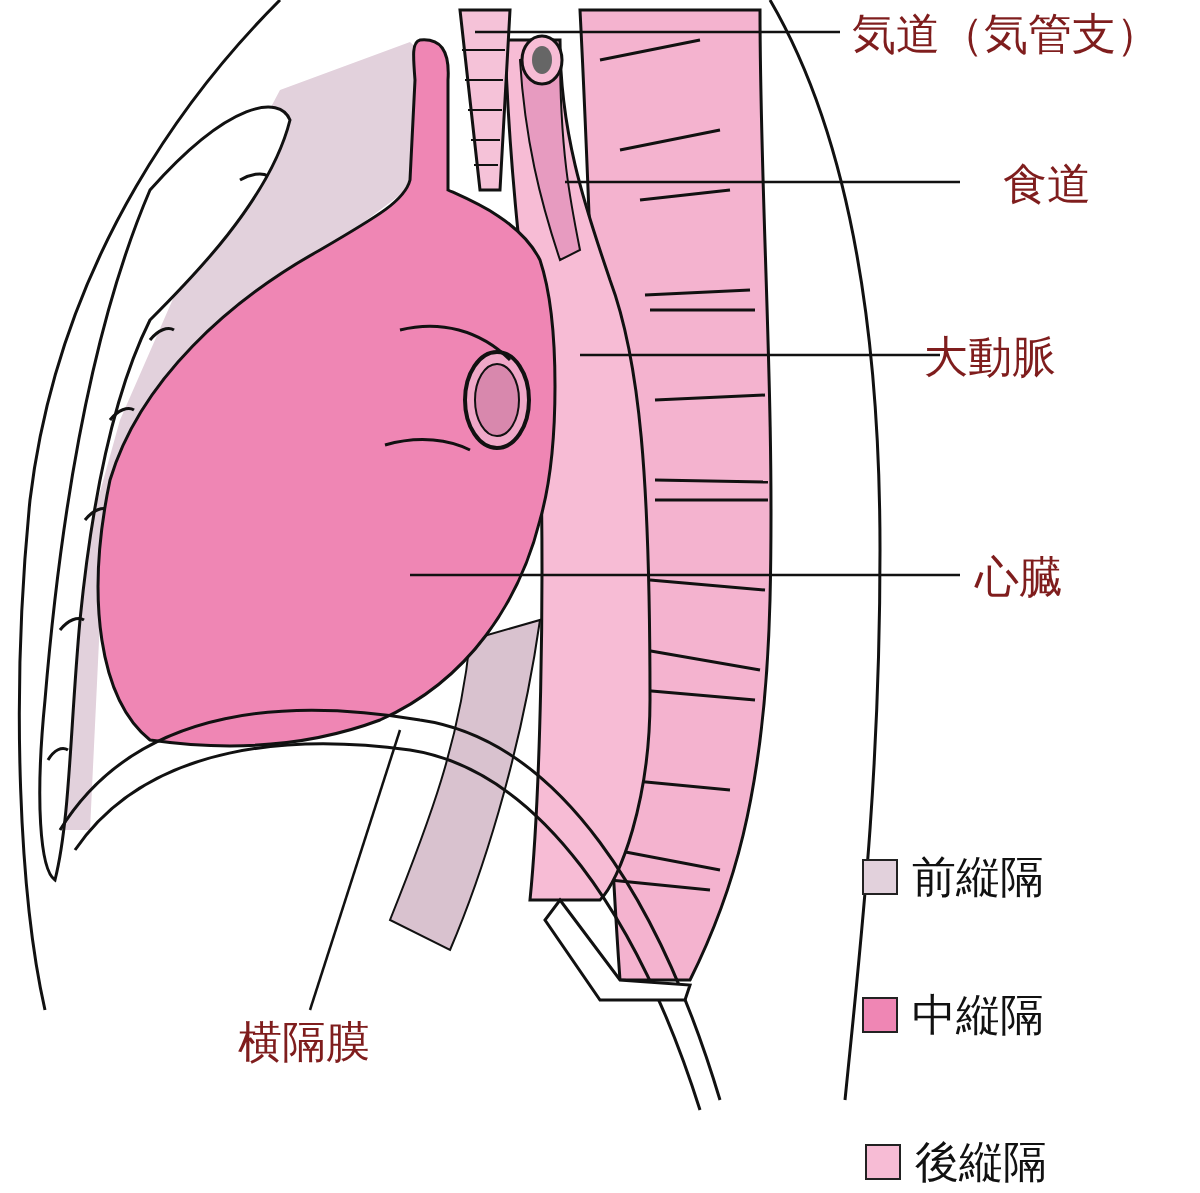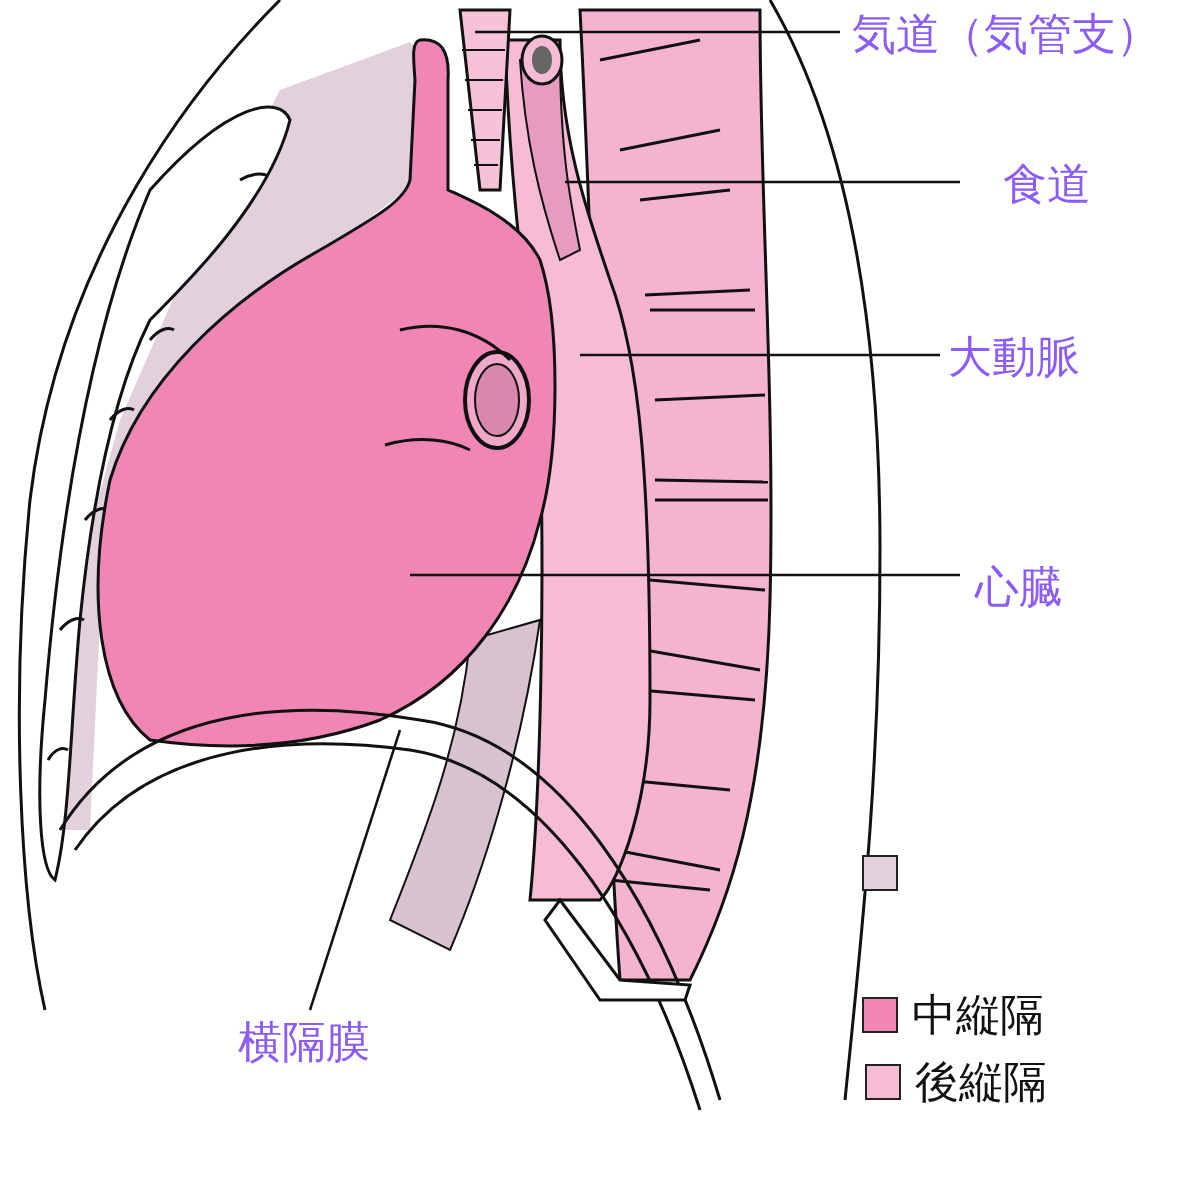--- a/index.html
+++ b/index.html
@@ -1,18 +1,18 @@
 <!DOCTYPE html>
 <html><head>
 <meta charset="utf-8">
 <style>
   html,body{margin:0;padding:0;background:#fff;}
   body{width:1200px;height:1193px;position:relative;overflow:hidden;font-family:"DejaVu Sans",sans-serif;}
   svg.art{position:absolute;left:0;top:0;}
-  .lbl{position:absolute;font-size:44px;color:#8b5cf6;line-height:1;white-space:nowrap;}
+  .lbl{position:absolute;font-size:44px;color:#7f1d1d;line-height:1;white-space:nowrap;}
   .legend-item{position:absolute;display:flex;align-items:center;}
   .swatch{width:36px;height:36px;border:2px solid #222;box-sizing:border-box;margin-right:14px;}
   .legend-text{font-size:44px;color:#111;line-height:1;}
 </style>
 </head>
 <body>
 
 <svg class="art" width="1200" height="1193" viewBox="0 0 1200 1193" xmlns="http://www.w3.org/2000/svg">
 
   <path d="M280,0 C200,80 60,250 30,500 C10,700 20,900 45,1010" fill="none" stroke="#111" stroke-width="3"></path>
@@ -79,27 +79,28 @@
     <line x1="475" y1="32" x2="840" y2="32"></line>
     <line x1="565" y1="182" x2="960" y2="182"></line>
     <line x1="580" y1="355" x2="940" y2="355"></line>
     <line x1="410" y1="575" x2="960" y2="575"></line>
     <line x1="400" y1="730" x2="310" y2="1010"></line>
   </g>
 </svg>
 
 <div class="lbl" style="left:852px;top:12px;">気道（気管支）</div>
 <div class="lbl" style="left:975px;top:162px;margin-left:28px;">食道</div>
-<div class="lbl" style="left:948px;top:335px;">大動脈</div>
-<div class="lbl" style="left:975px;top:555px;margin-top:10px;">心臓</div>
+<div class="lbl" style="left:924px;top:335px;">大動脈</div>
+<div class="lbl" style="left:975px;top:555px;">心臓</div>
 <div class="lbl" style="left:238px;top:1020px;">横隔膜</div>
 
 <div class="legend-item" style="left:862px;top:855px;">
   <div class="swatch" style="background:#e2d1dc;"></div>
+  <span class="legend-text">前縦隔</span>
 </div>
 <div class="legend-item" style="left:862px;top:993px;">
   <div class="swatch" style="background:#ef86b4;"></div>
   <span class="legend-text">中縦隔</span>
 </div>
-<div class="legend-item" style="left:865px;top:1060px;">
+<div class="legend-item" style="left:865px;top:1140px;">
   <div class="swatch" style="background:#f7bcd5;"></div>
   <span class="legend-text">後縦隔</span>
 </div>
 
 </body></html>

